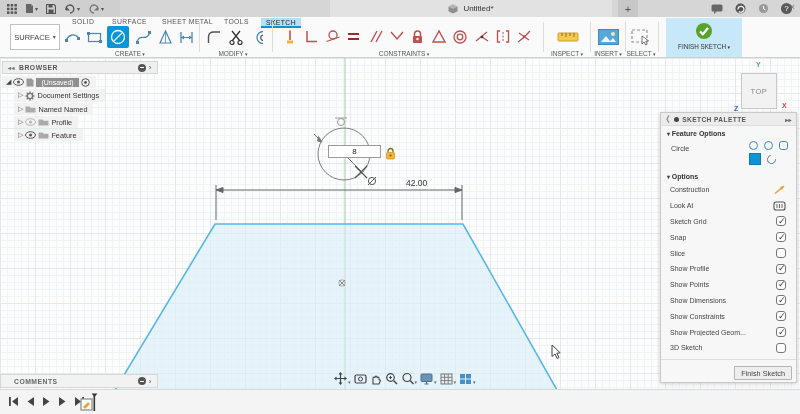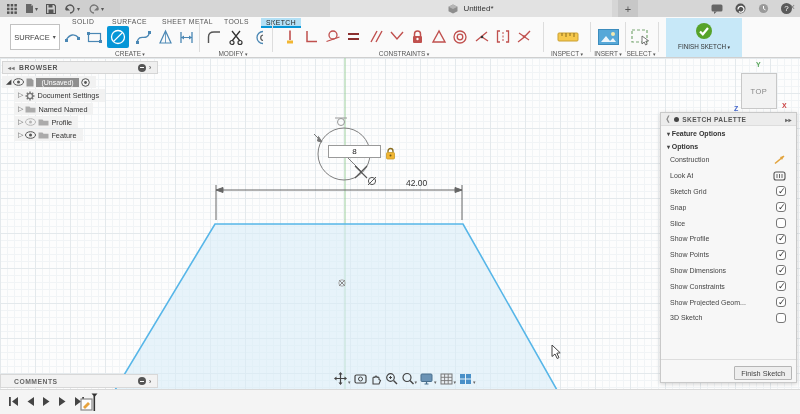--- a/index.html
+++ b/index.html
@@ -561,20 +561,34 @@
 </div>
 
 <div class="palette">
   <div class="pal-hd">
     <span class="dot"></span>
     <span class="hd-title">SKETCH PALETTE</span>
     <span class="pal-collapse"></span>
   </div>
 
   <div class="sec-hd">Feature Options</div>
+  <div class="feature-row">
+    <span class="flabel">Circle</span>
+    <span class="fo-icons">
+      <span class="fo-r">
+        <span class="oc"></span>
+        <span class="oc"></span>
+        <span class="oc poly"></span>
+      </span>
+      <span class="fo-r">
+        <span class="swatch"></span>
+        <span class="pc"></span>
+      </span>
+    </span>
+  </div>
 
   <div class="sec-hd">Options</div>
 
   <div class="prow">
     <span class="plabel">Construction</span>
     <svg width="13" height="11">
         <path d="M2,9.5 L11,2" stroke="#e2a33c" stroke-width="1.6"></path>
         <path d="M11,2 l-4,1 l2,3 z" fill="#e2a33c"></path>
       </svg>
   </div>

